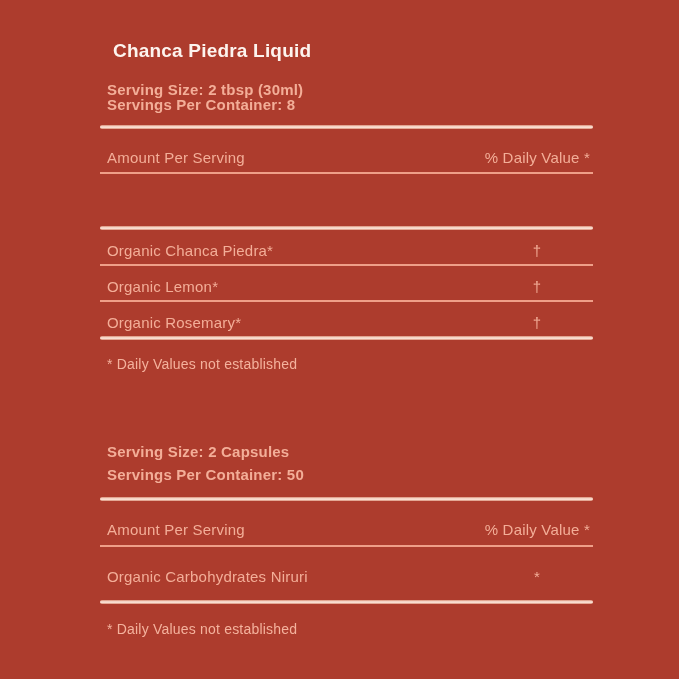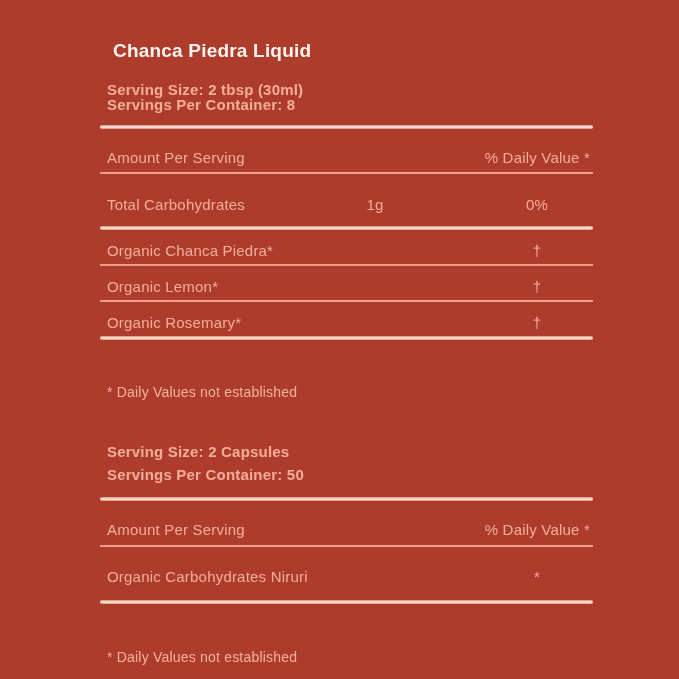--- a/index.html
+++ b/index.html
@@ -88,21 +88,20 @@
     white-space: nowrap;
   }
   .footnote {
     position: absolute;
     left: 7px;
     font-size: 14px;
     line-height: 17px;
     font-weight: normal;
     letter-spacing: 0.2px;
     color: #f4b29d;
-    margin-top: 28px;
   }
   
   .t1        { top: 27px;  }
   .ss1a      { top: 73px; margin-top: 8px;  }
   .ss1b      { top: 96px;  }
   .r1-thick1 { top: 125px; }
   .hdr1      { top: 149px; }
   .r1-thin1  { top: 172px; }
   .carbs     { top: 196px; }
   .r1-thick2 { top: 226px; }
@@ -135,25 +134,20 @@
 
   <div class="rule thick r1-thick1"></div>
 
   <div class="t-row hdr1">
     <span class="col-name">Amount Per Serving</span>
     <span class="col-dv-right">% Daily Value *</span>
   </div>
 
   <div class="rule thin r1-thin1"></div>
 
-  <div class="t-row carbs">
-    <span class="col-name">Total Carbohydrates</span>
-    <span class="col-amount">1g</span>
-    <span class="col-dv">0%</span>
-  </div>
 
   <div class="rule thick r1-thick2"></div>
 
   <div class="t-row ing1">
     <span class="col-name">Organic Chanca Piedra*</span>
     <span class="col-dv">†</span>
   </div>
 
   <div class="rule thin r1-thin2"></div>
 

